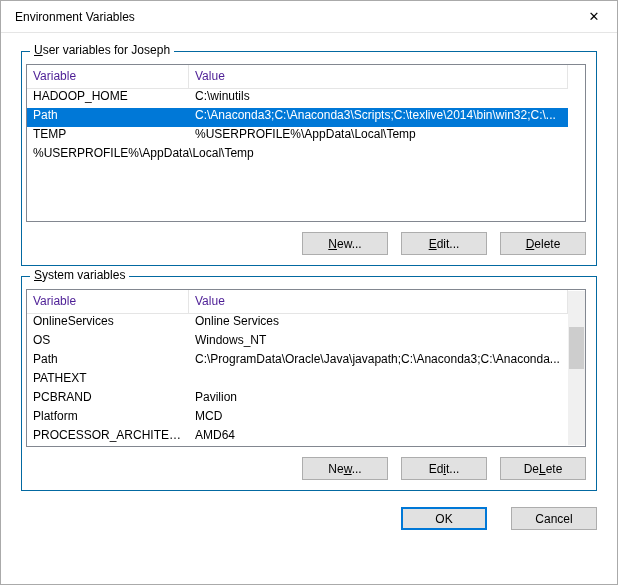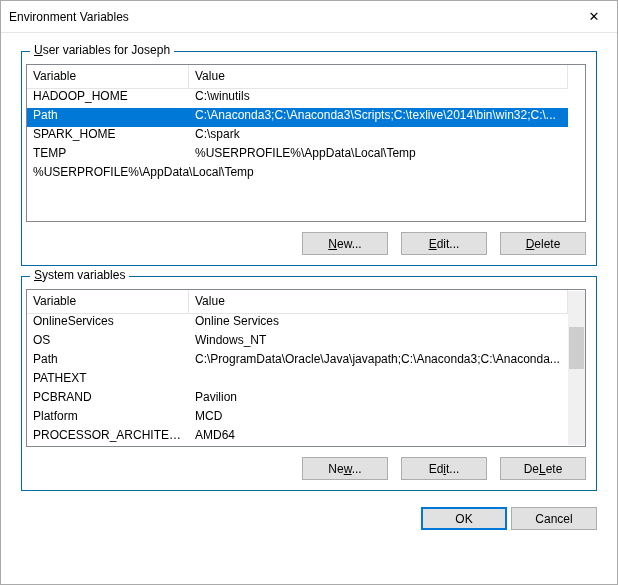--- a/index.html
+++ b/index.html
@@ -17,21 +17,21 @@
       height: 585px;
       display: flex;
       flex-direction: column;
       background: #fff;
     }
     .titlebar {
       height: 32px;
       display: flex;
       align-items: center;
       justify-content: space-between;
-      padding-left: 8px;
+      padding-left: 14px;
       border-bottom: 1px solid #e5e5e5;
     }
     .title { font-size: 12px; color: #000; }
     .close-btn {
       width: 46px;
       height: 32px;
       display: flex;
       align-items: center;
       justify-content: center;
       font-size: 13px;
@@ -75,21 +75,21 @@
     }
     .list-header {
       display: flex;
       height: 24px;
       border-bottom: 1px solid #e5e5e5;
       background: #fff;
     }
     .list-header .col {
       padding: 4px 6px;
       font-size: 12px;
-      color: #000000;
+      color: #4c1d95;
       border-right: 1px solid #e5e5e5;
     }
     .col-var { width: 162px; flex-shrink: 0; }
     .col-val { flex: 1; }
     .row {
       display: flex;
       height: 19px;
       align-items: flex-start;
       font-size: 12px;
     }
@@ -132,21 +132,21 @@
     }
     .btn.primary {
       border: 2px solid #0078d7;
       background: #e1e1e1;
       padding: 0 9px;
       height: 23px;
     }
     .bottom-row {
       display: flex;
       justify-content: flex-end;
-      gap: 4px;
+      gap: 24px;
       margin-top: 14px;
     }
     u.acc { text-decoration: underline; }
   </style>
 </head>
 <body>
 
 <div class="window">
   <div class="titlebar">
     <span class="title">Environment Variables</span>
@@ -170,24 +170,20 @@
           <div id="user-rows">
               <div class="row">
                 <div class="cell col-var">HADOOP_HOME</div>
                 <div class="cell col-val">C:\winutils</div>
               </div>
               <div class="row selected">
                 <div class="cell col-var">Path</div>
                 <div class="cell col-val">C:\Anaconda3;C:\Anaconda3\Scripts;C:\texlive\2014\bin\win32;C:\...</div>
               </div>
               <div class="row">
-                <div class="cell col-var">SPARK_HOME</div>
-                <div class="cell col-val">C:\spark</div>
-              </div>
-              <div class="row">
                 <div class="cell col-var">TEMP</div>
                 <div class="cell col-val">%USERPROFILE%\AppData\Local\Temp</div>
               </div>
               <div class="row">
                 <div class="cell col-val">%USERPROFILE%\AppData\Local\Temp</div>
               </div>
             </div>
         </div>
       </div>
       <div class="btn-row">

